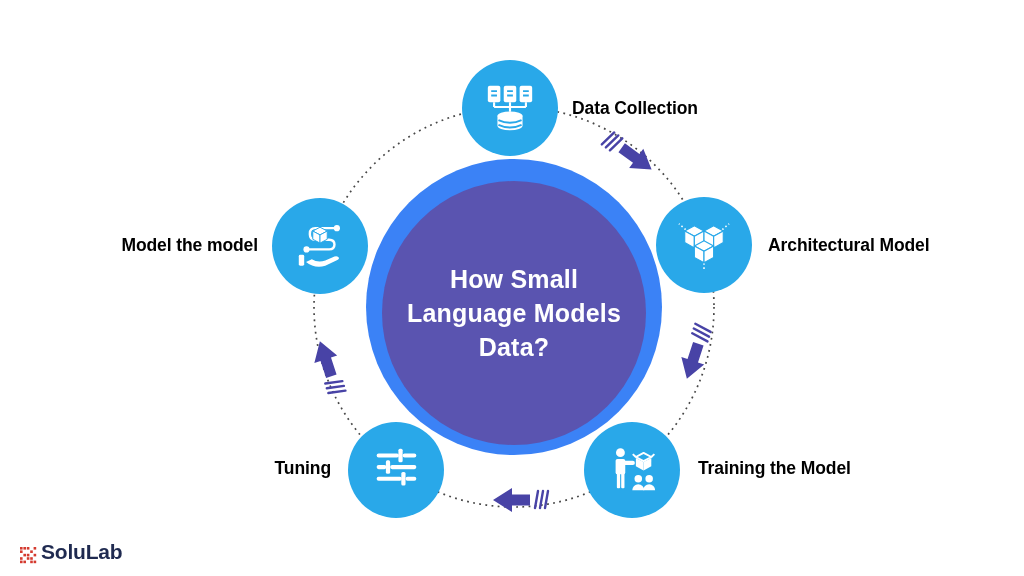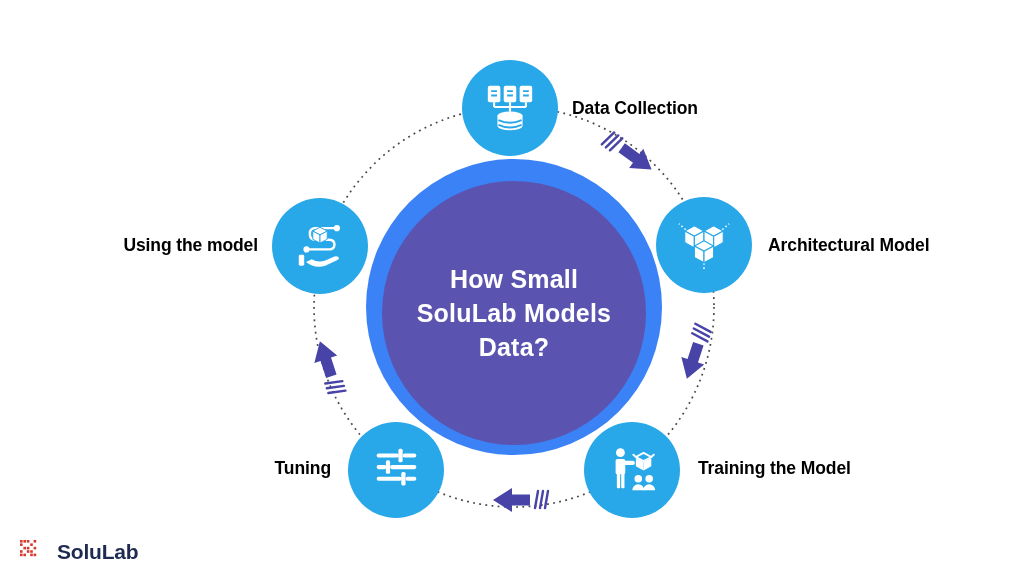--- a/index.html
+++ b/index.html
@@ -35,21 +35,21 @@
   .step-label{
     position:absolute;transform:translateY(-50%);
     font-size:17.5px;font-weight:bold;color:#000000;letter-spacing:-.1px;white-space:nowrap;
   }
   .lbl-data{left:572px;top:108px;}
   .lbl-arch{left:768px;top:245px;}
   .lbl-train{left:698px;top:468px;}
   .lbl-tune{right:693px;top:468px;text-align:right;}
   .lbl-use{right:766px;top:245px;text-align:right;}
   
-  .brand{position:absolute;left:20px;top:540px;display:flex;align-items:flex-start;gap:20px;}
+  .brand{position:absolute;left:20px;top:540px;display:flex;align-items:flex-end;gap:4px;}
   .brand-text{font-size:21px;font-weight:600;color:#1F2A50;letter-spacing:-.2px;}
 </style>
 </head>
 <body>
 
 <div class="canvas">
 
   <svg class="bg-layer" viewBox="0 0 1024 576">
     <circle cx="514" cy="307" r="200" fill="none" stroke="#474747" stroke-width="1.7" stroke-dasharray="1.8 4.4"></circle>
     <defs>
@@ -63,21 +63,21 @@
     <use href="#flow-arrow" transform="translate(633,156) rotate(36)"></use>
     <use href="#flow-arrow" transform="translate(694,357) rotate(108)"></use>
     <use href="#flow-arrow" transform="translate(516,500) rotate(180)"></use>
     <use href="#flow-arrow" transform="translate(327,363) rotate(252)"></use>
   </svg>
 
   <div class="center-circle">
     <div class="center-inner">
       <div class="center-title">
         <span>How Small</span>
-        <span>SoluLab Models</span>
+        <span>Language Models</span>
         <span>Data?</span>
       </div>
     </div>
   </div>
 
   <div class="node node-data">
     <svg width="54" height="54" viewBox="0 0 56 56">
       <g fill="#fff">
         <rect x="5" y="5" width="13" height="17" rx="2"></rect>
         <rect x="21.5" y="5" width="13" height="17" rx="2"></rect>
@@ -170,21 +170,21 @@
         <rect x="6" y="37" width="5.6" height="11.5" rx="1.5"></rect>
         <path d="M13.5,44.5 q8.5,7 20,4 l12.5,-6 q3,-1.7 0.6,-3.4 q-1.5,-1 -3.6,-0.1 l-9.5,4 q-7.5,2.6 -14,-1.2 z"></path>
       </g>
     </svg>
   </div>
 
   <div class="step-label lbl-data">Data Collection</div>
   <div class="step-label lbl-arch">Architectural Model</div>
   <div class="step-label lbl-train">Training the Model</div>
   <div class="step-label lbl-tune">Tuning</div>
-  <div class="step-label lbl-use">Using the model</div>
+  <div class="step-label lbl-use">Model the model</div>
 
   <div class="brand">
     <svg width="17" height="17" viewBox="0 0 17 17">
       <g fill="#D43A2F">
         <rect x="0" y="0" width="2.6" height="2.6"></rect>
           <rect x="3.4" y="0" width="2.6" height="2.6"></rect>
           <rect x="6.8" y="0" width="2.6" height="2.6"></rect>
           <rect x="13.6" y="0" width="2.6" height="2.6"></rect>
         <rect x="0" y="3.4" width="2.6" height="2.6"></rect>
           <rect x="10.2" y="3.4" width="2.6" height="2.6"></rect>

